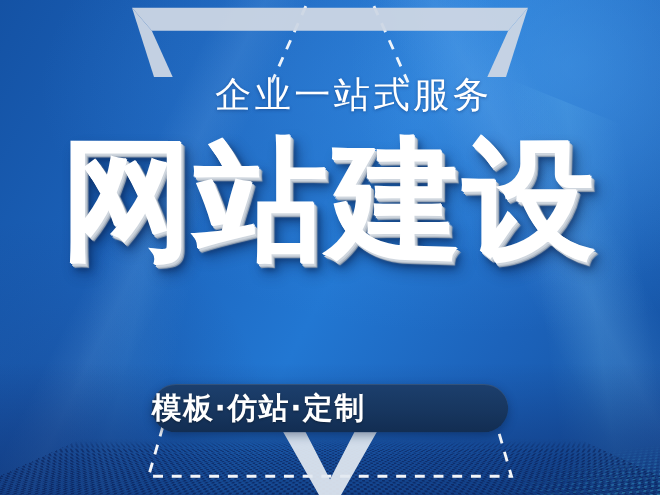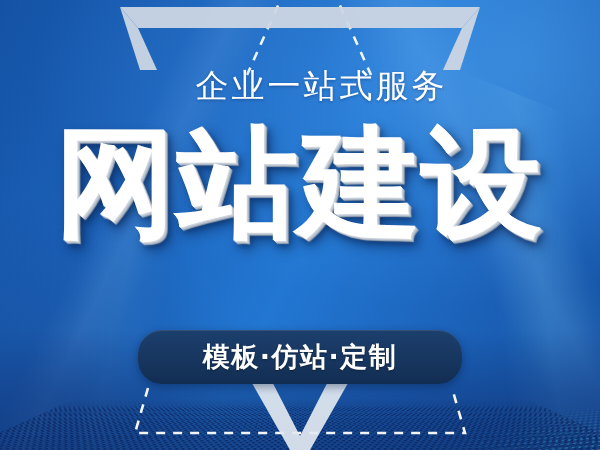--- a/index.html
+++ b/index.html
@@ -90,25 +90,25 @@
        4px  5px 6px rgba(6,30,75,.55),
        6px  8px 14px rgba(4,22,60,.45);
   }
   .subtitle{
     position:absolute;left:0;right:0;top:270px;text-align:center;
     color:#ffffff;font-size:35px;line-height:44px;font-weight:400;letter-spacing:1px;
     text-shadow:0 2px 5px rgba(7,38,92,.5);
     font-family:"DejaVu Sans","Liberation Sans",sans-serif;
   }
   .badge{
-    position:absolute;left:50%;transform:translateX(-50%);top:330px;
-    width:324px;height:54px;border-radius:24px;
+    position:absolute;left:50%;transform:translateX(-50%);top:349px;
+    width:324px;height:44px;border-radius:24px;
     background:linear-gradient(180deg,#1c3f6d 0%,#17365f 55%,#122d52 100%);
     box-shadow:0 3px 9px rgba(5,24,60,.40), inset 0 1px 0 rgba(255,255,255,.10);
-    display:flex;align-items:center;justify-content:center;
+    display:flex;align-items:center;justify-content:flex-start;
   }
   .badge span{
     color:#ffffff;font-size:27px;font-weight:bold;letter-spacing:1.5px;
     font-family:"DejaVu Sans","Liberation Sans",sans-serif;
     text-shadow:0 1px 2px rgba(0,0,0,.35);
   }
 </style>
 </head>
 <body>
 

